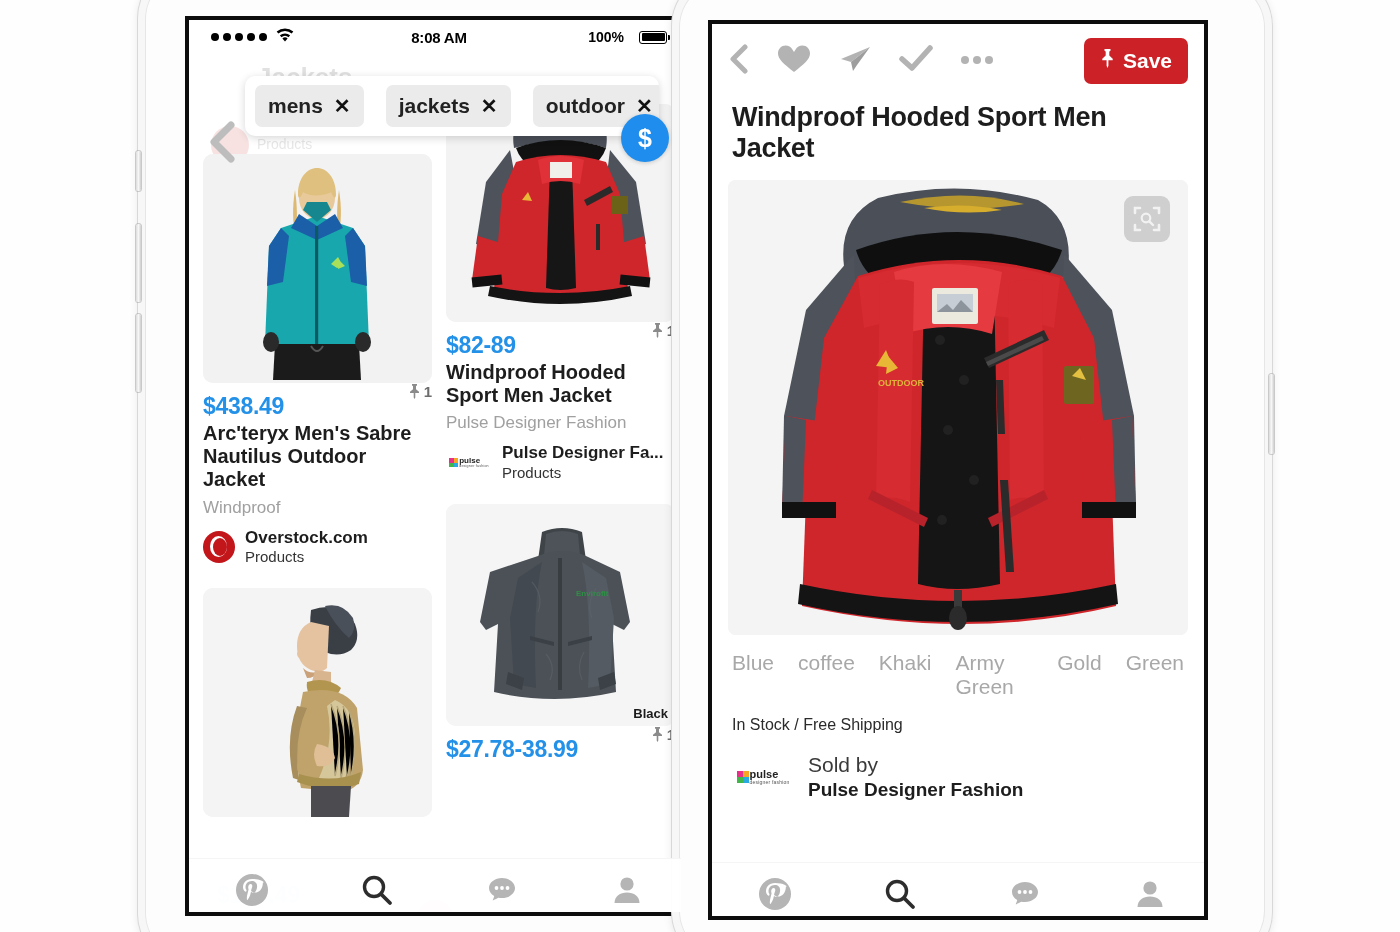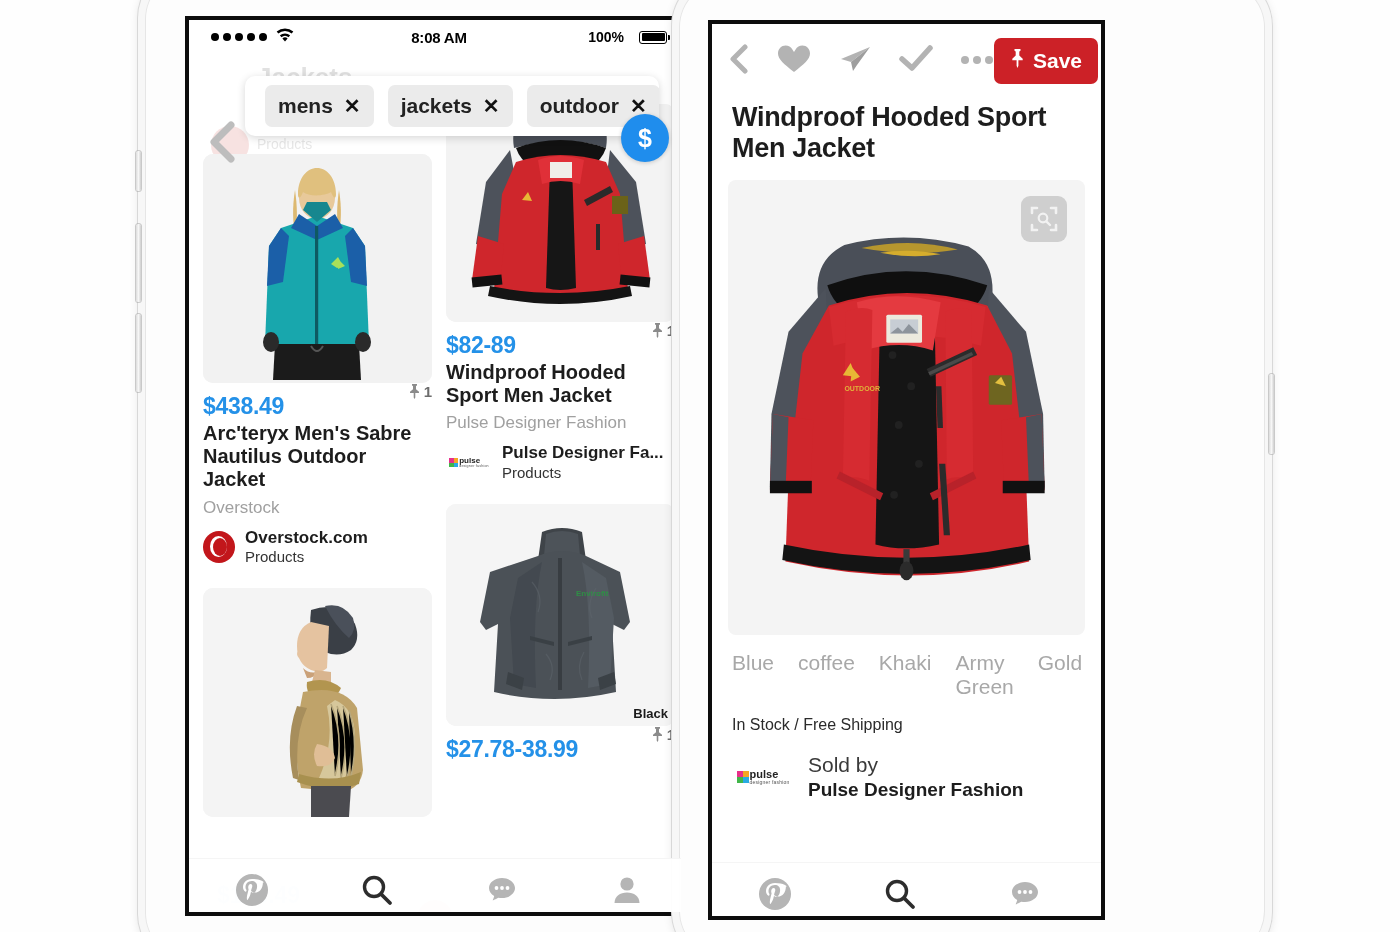--- a/index.html
+++ b/index.html
@@ -36,21 +36,21 @@
     background: linear-gradient(to right,#dcdcdc,#f6f6f6,#cfcfcf);
     box-shadow: 0 0 0 1px rgba(170,170,170,.6);
   }
 
   
   #phone-left { left: 138px; top: -34px; width: 568px; height: 1000px; }
   #phone-left .screen { left: 47px; top: 50px; width: 500px; height: 900px; }
 
   
   #phone-right { left: 672px; top: -26px; width: 600px; height: 990px; }
-  #phone-right .screen { left: 36px; top: 46px; width: 397px; height: 900px; }
+  #phone-right .screen { left: 36px; top: 46px; width: 500px; height: 900px; }
 
   
   .statusbar {
     height: 34px; display: flex; align-items: center;
     padding: 0 14px; font-size: 15px; font-weight: bold; color:#000;
     background:#fff;
     margin-left:8px;
   }
   .sb-left { display:flex; align-items:center; gap:4px; width: 150px; }
   .dot { width:8px; height:8px; border-radius:50%; background:#000; }
@@ -71,21 +71,21 @@
   .ghost-sub { left:68px; top:82px; font-size:14px; color:#555;}
   .ghost-price-b { left:28px; top:828px; font-size:23px; font-weight:bold; color:#2491e8;}
   .ghost-ovst  { left:270px; top:858px; font-size:16px; color:#cc4444;}
   .ghost-circ2 { left:228px; top:846px; width:36px; height:36px; border-radius:50%; background:#c4302b;}
 
   
   .search-overlay {
     position:absolute; left:56px; top:22px; width:414px; height:60px;
     background:#fff; border-radius:10px;
     box-shadow: 0 2px 9px rgba(0,0,0,.16);
-    display:flex; align-items:center; padding:0 20px; gap:14px; overflow:hidden;
+    display:flex; align-items:center; padding:0 10px; gap:22px; overflow:hidden;
     z-index: 6;
   }
   .chip {
     background:#ebebeb; border-radius:7px; padding:9px 13px;
     font-size:21px; font-weight:bold; color:#222;
     display:flex; align-items:center; gap:11px; white-space:nowrap; flex-shrink:0;
   }
   .chip .x { font-size:20px; font-weight:bold; color:#111; }
   .back-chevron {
     position:absolute; left:18px; top:66px; z-index:7;
@@ -283,21 +283,21 @@
               <div class="pin-head">
                 <div class="pin-price">$438.49</div>
                 <div class="pin-count">
                   <svg width="13" height="15" viewBox="0 0 13 15">
                       <path d="M4 0h5v1.5l-1 .5v3.2l3 2.6V9H7.3v4.5l-.8 1.5-.8-1.5V9H2V7.8l3-2.6V2L4 1.5z" fill="#8b8b8b"></path>
                     </svg>
                   <span>1</span>
                 </div>
               </div>
               <div class="pin-title">Arc'teryx Men's Sabre Nautilus Outdoor Jacket</div>
-              <div class="pin-brand">Overstock</div>
+              <div class="pin-brand">Windproof</div>
               <div class="pin-src">
                 <span class="ovst-logo"></span>
                 <span>
                   <span class="pin-src-name">Overstock.com</span><br>
                   <span class="pin-src-sub">Products</span>
                 </span>
               </div>
             </div>
 
             <div class="pin">

